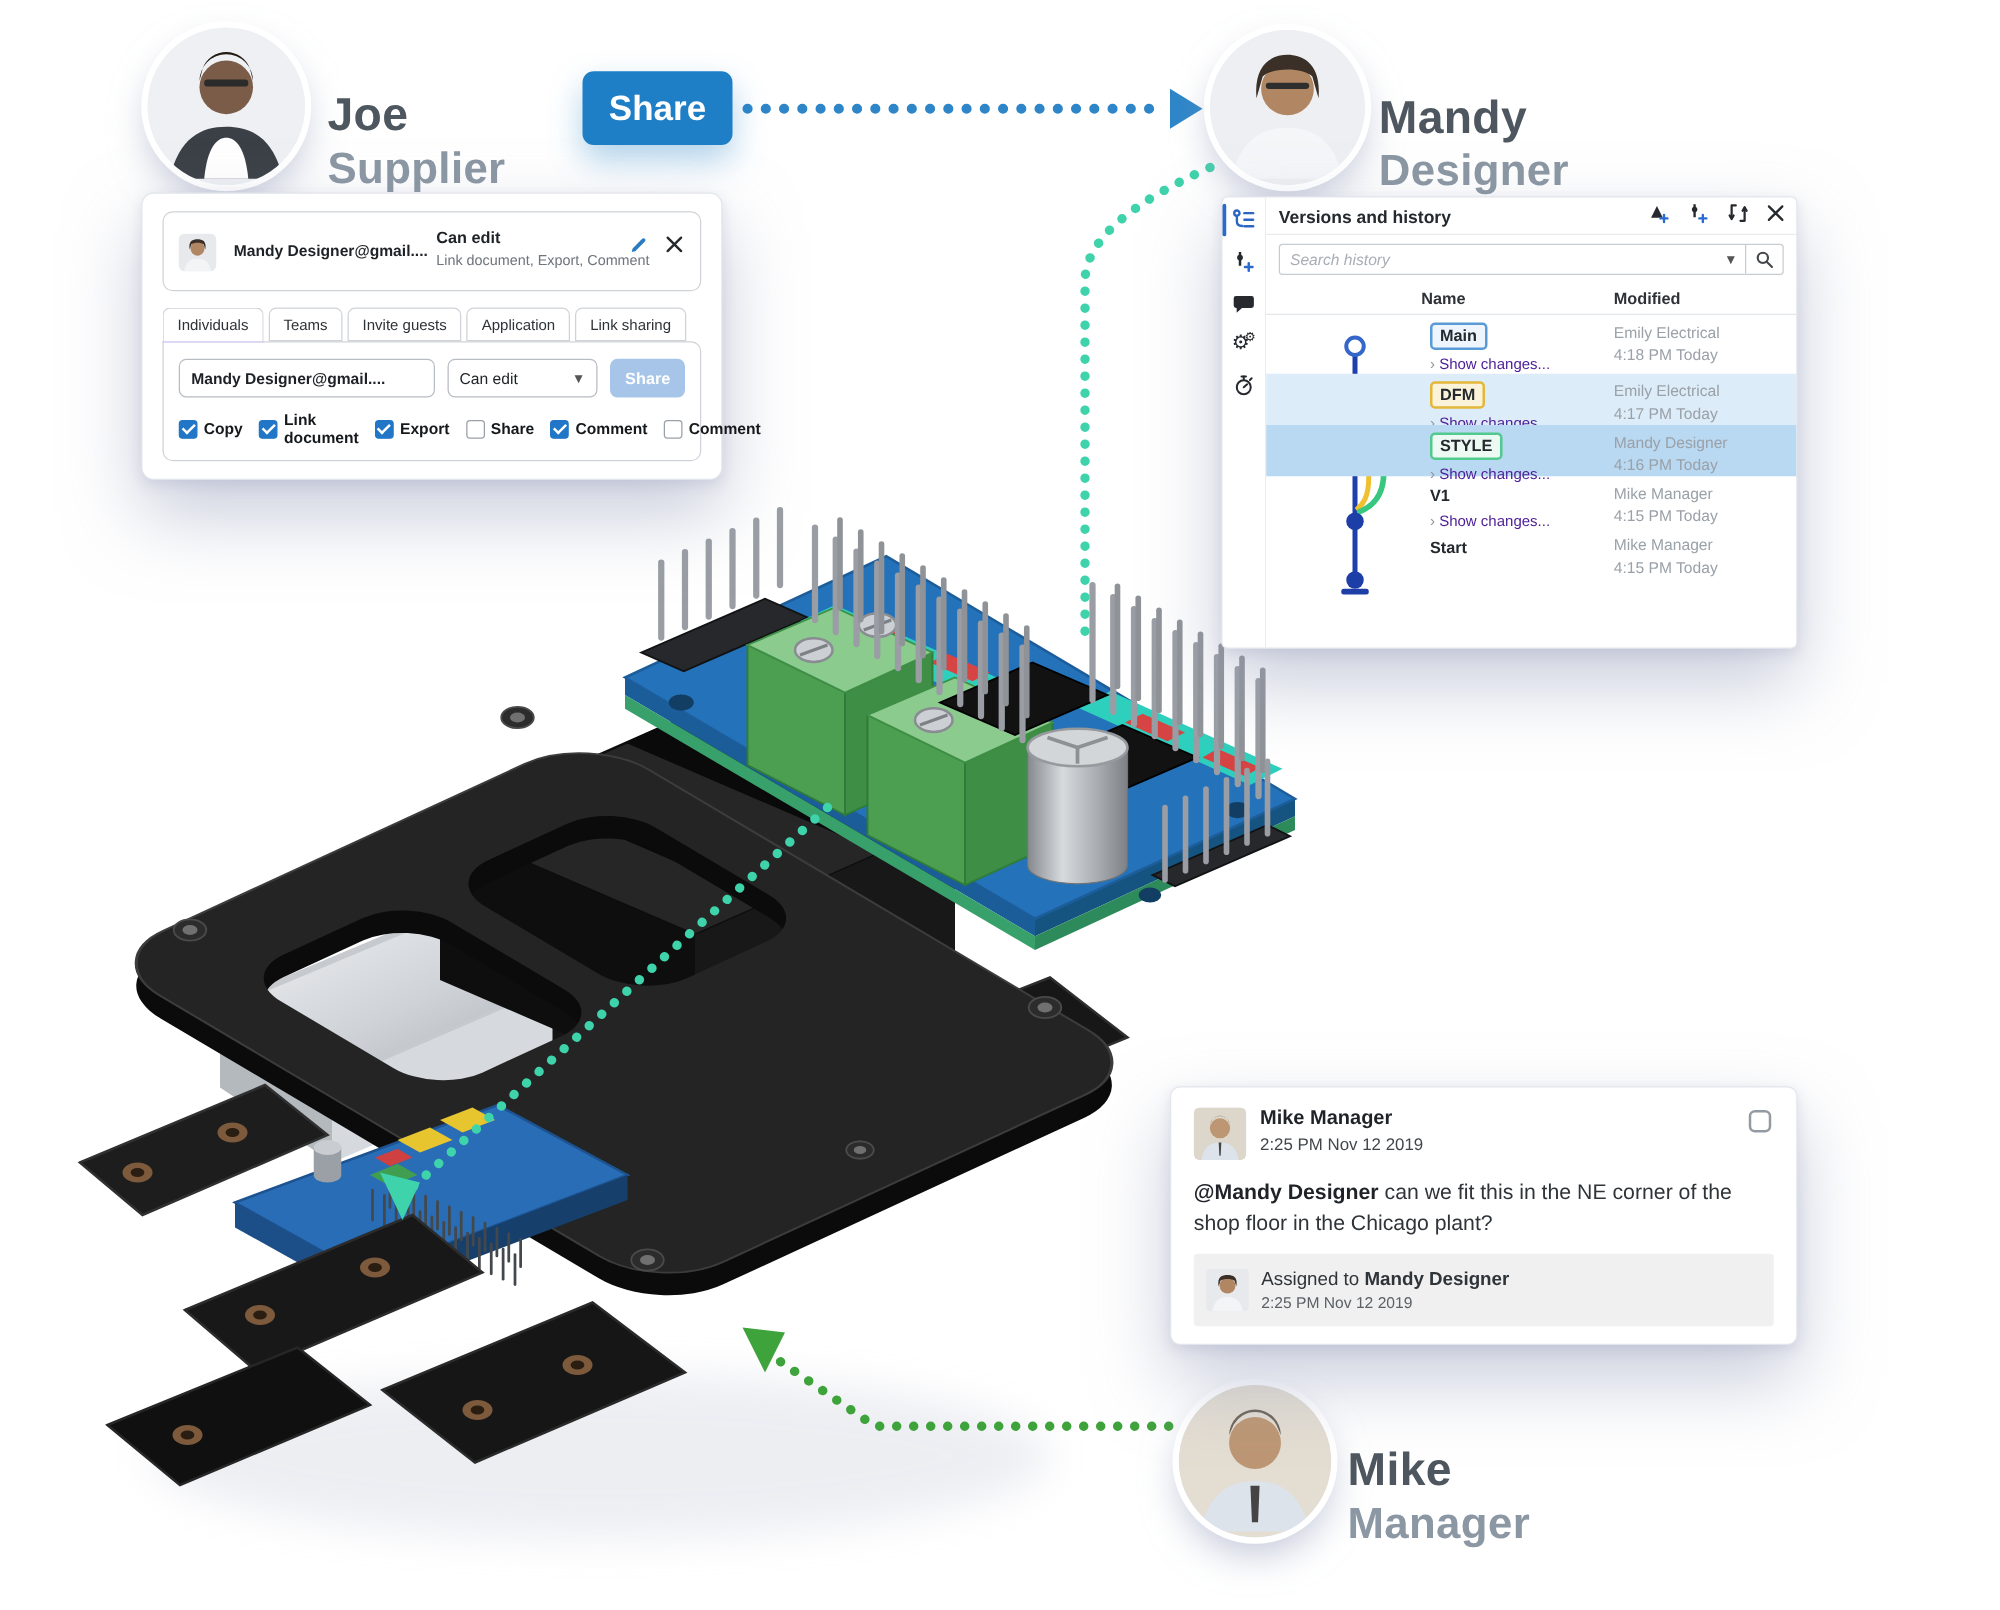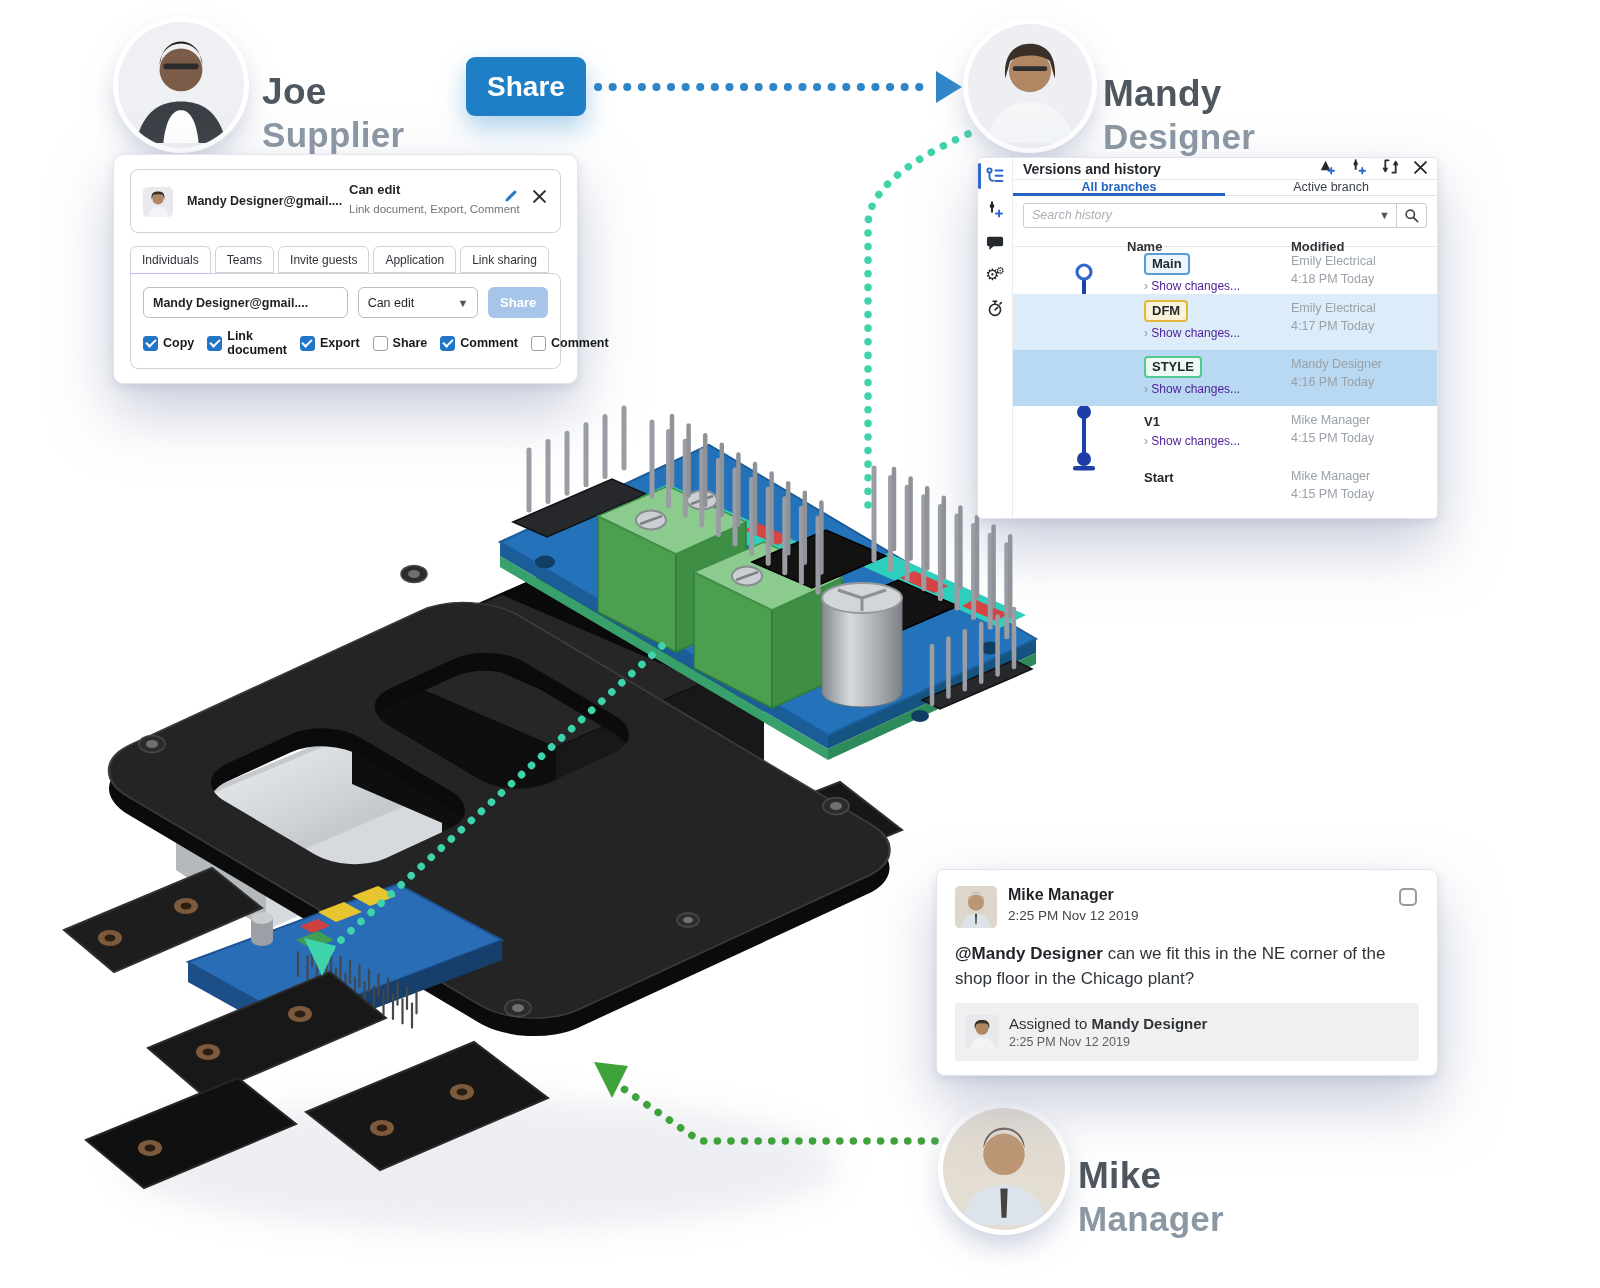--- a/index.html
+++ b/index.html
@@ -74,25 +74,25 @@
   .vp-tab.active { color:#2563c0; font-weight:700; }
   .vp-tab.active::after { content:""; position:absolute; left:0; right:0; bottom:-1px; height:3px; background:#2563c0; }
   .vp-search-row { padding:7px 10px 6px; }
   .vp-search { height:25px; border:1px solid #c7ccd1; border-radius:3px; display:flex; align-items:center; overflow:hidden; }
   .vp-search input { flex:1; border:none; outline:none; font-size:12.5px; font-style:italic; color:#4a4f55;
                      padding:0 8px; font-family:inherit; min-width:0; }
   .vp-search input::placeholder { color:#a8aeb6; font-style:italic; }
   .vp-search .caret { font-size:11px; color:#555; padding:0 6px; cursor:pointer; }
   .vp-search .mag { width:30px; height:100%; border-left:1px solid #c7ccd1; display:flex; align-items:center; justify-content:center; cursor:pointer; }
   .vp-thead { height:26px; position:relative; border-bottom:1px solid #e4e7ea; }
-  .vp-thead .h1 { position:absolute; left:114px; top:5px; font-size:13px; font-weight:700; color:#2d3237; }
+  .vp-thead .h1 { position:absolute; left:124px; top:5px; font-size:13px; font-weight:700; color:#2d3237; }
   .vp-thead .h2 { position:absolute; left:278px; top:5px; font-size:13px; font-weight:700; color:#2d3237; }
   .vrows { position:relative; flex:1; }
   .vgraph { position:absolute; left:0; top:0; pointer-events:none; }
-  .vrow { height:56px; position:relative; cursor:pointer; }
+  .vrow { height:41px; position:relative; cursor:pointer; }
   .vrow.first { height:47px; }
   .vrow.hl-light { background:#dcecf9; }
   .vrow.hl-strong { background:#b9d8f1; }
   .cell-name { position:absolute; left:131px; top:6px; }
   .badge { display:inline-block; font-size:13px; font-weight:700; color:#24292e; padding:1px 6px 2px;
            border-radius:4px; border:2px solid transparent; }
   .b-main  { border-color:#5b9bd5; background:#eef5fc; }
   .b-dfm   { border-color:#e3b73a; background:#fbf3d9; }
   .b-style { border-color:#52c98e; background:#ecfaf3; }
   .vname-plain { font-size:13px; font-weight:700; color:#24292e; display:inline-block; padding-top:2px; }
@@ -583,24 +583,20 @@
             </svg>
           </span>
           <span>
             <svg width="13" height="13" viewBox="0 0 12 12">
                 <path d="M1 1 L11 11 M11 1 L1 11" stroke="#26292d" stroke-width="1.7" stroke-linecap="round"></path>
               </svg>
           </span>
         </span>
       </div>
 
-      <div class="vp-tabs">
-        <div class="vp-tab active">All branches</div>
-        <div class="vp-tab">Active branch</div>
-      </div>
 
       <div class="vp-search-row">
         <div class="vp-search">
           <input type="text" placeholder="Search history" style="">
           <span class="caret">▼</span>
           <span class="mag">
             <svg width="15" height="15" viewBox="0 0 16 16" fill="none" stroke="#44484d" stroke-width="1.8" stroke-linecap="round">
                 <circle cx="6.7" cy="6.7" r="4.4"></circle>
                 <line x1="10.2" y1="10.2" x2="14.5" y2="14.5"></line>
               </svg>

